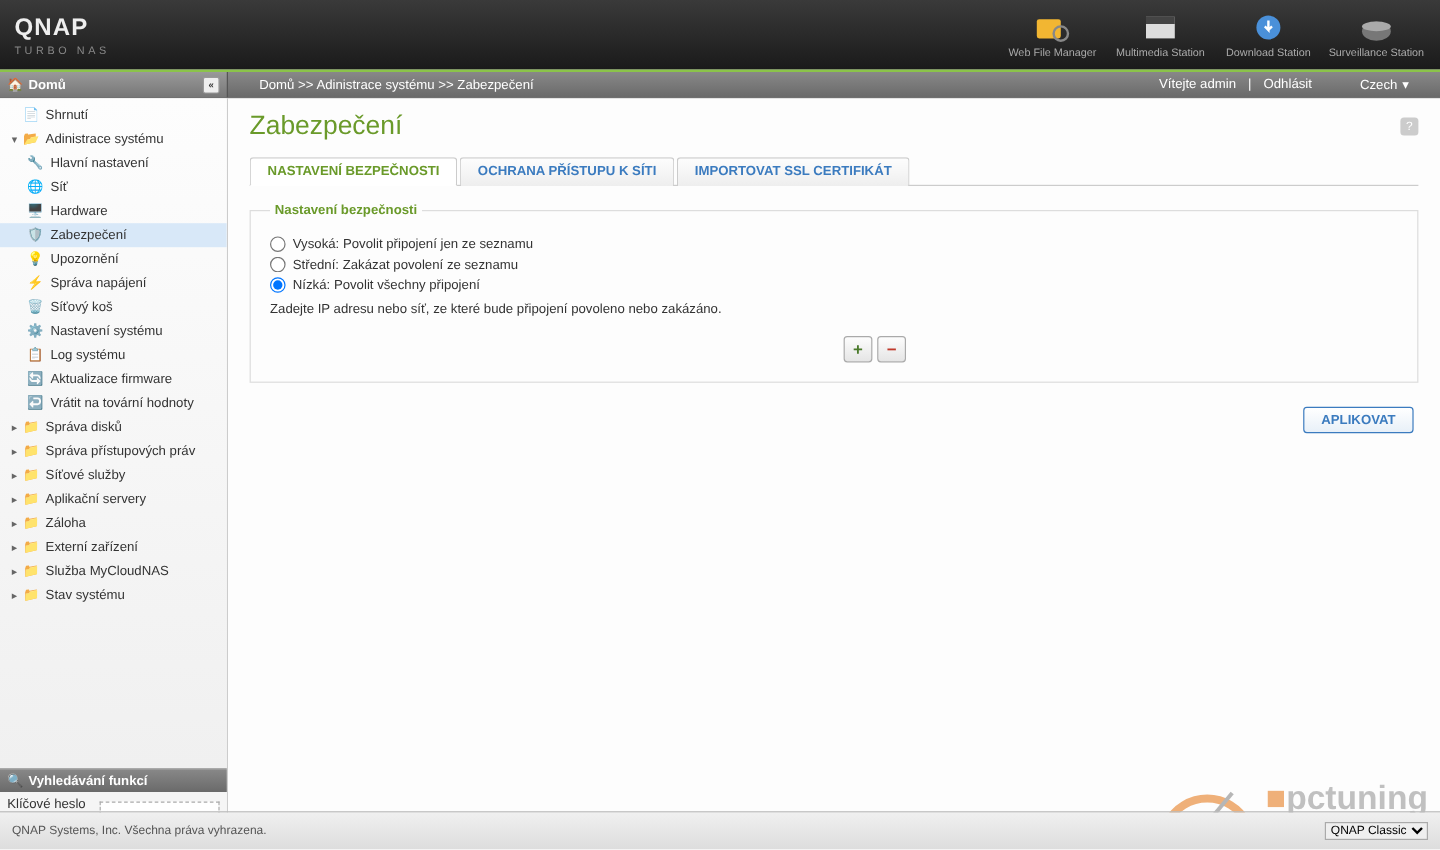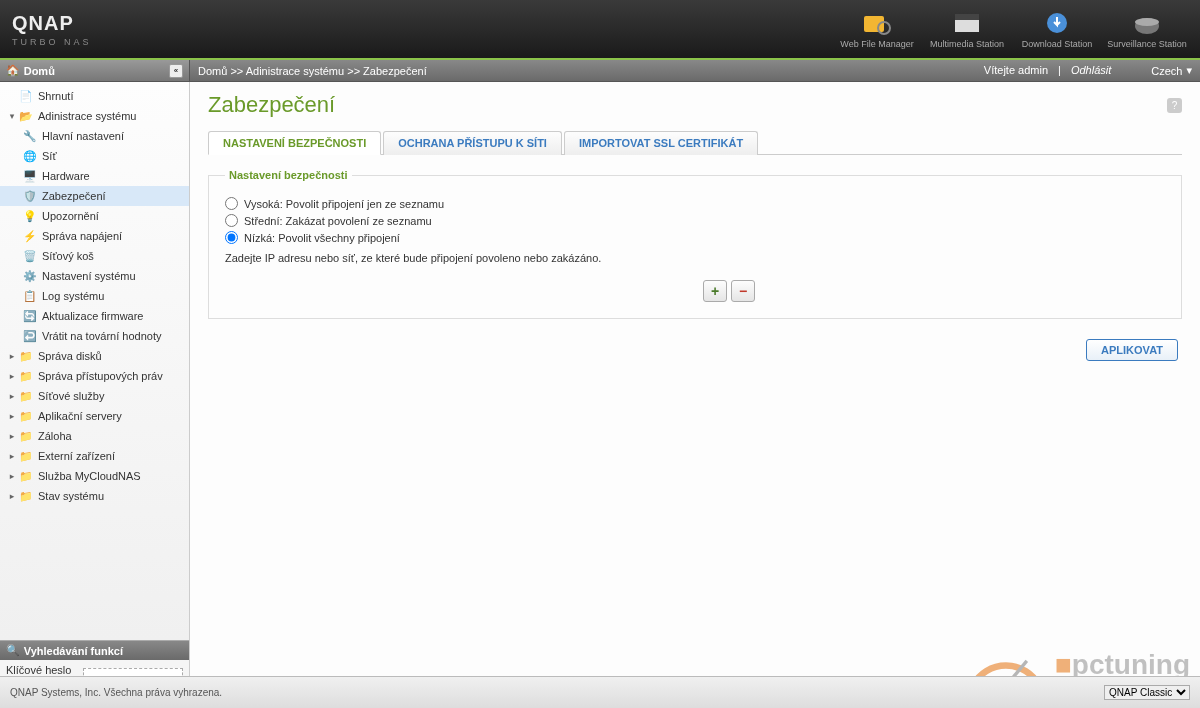--- a/index.html
+++ b/index.html
@@ -11,21 +11,21 @@
 .logo { font-size: 20px; font-weight: bold; letter-spacing: 1px; color: #eee; }
 .logo-sub { font-size: 9px; letter-spacing: 3px; color: #888; margin-top: 2px; }
 .header-icons { display: flex; gap: 8px; }
 .header-icon-item { display: flex; flex-direction: column; align-items: center; color: #aaa; font-size: 9px; width: 82px; text-align: center; cursor: pointer; }
 .header-icon-img { width: 32px; height: 28px; margin-bottom: 2px; display: flex; align-items: center; justify-content: center; }
 
 
 .subheader { height: 22px; background: linear-gradient(to bottom, #888, #6a6a6a); display: flex; align-items: center; border-bottom: 1px solid #555; }
 .sidebar-title { width: 190px; height: 100%; background: linear-gradient(to bottom, #999, #777); color: #fff; display: flex; align-items: center; padding: 0 6px; font-weight: bold; border-right: 1px solid #555; justify-content: space-between; }
 .collapse-btn { background: #eee; border: 1px solid #999; border-radius: 2px; width: 14px; height: 14px; display: flex; align-items: center; justify-content: center; font-size: 8px; cursor: pointer; color: #333; }
-.breadcrumb { flex: 1; color: #fff; padding: 0 8px; font-size: 11px; display: flex; align-items: center; justify-content: space-between; }
+.breadcrumb { flex: 1; color: #fff; padding: 0 26px; font-size: 11px; display: flex; align-items: center; justify-content: space-between; }
 .breadcrumb-left span { cursor: pointer; }
 .breadcrumb-right { display: flex; align-items: flex-start; gap: 10px; }
 
 
 .main { display: flex; height: 610px; }
 .sidebar { width: 190px; background: #f5f5f5; border-right: 1px solid #ccc; display: flex; flex-direction: column; }
 .tree { flex: 1; overflow-y: auto; padding: 4px 0; background: linear-gradient(to bottom, #fdfdfd, #f0f0f0); }
 .tree-item { display: flex; align-items: center; padding: 2px 4px 2px 6px; cursor: pointer; font-size: 11px; line-height: 16px; }
 .tree-item.selected { background: #d8e8f8; }
 .tree-toggle { width: 12px; text-align: center; color: #666; font-size: 9px; }
@@ -135,21 +135,21 @@
     <span class="breadcrumb-left">
       <span>Domů</span>
       <span> &gt;&gt; </span>
       <span>Adinistrace systému</span>
       <span> &gt;&gt; </span>
       <span>Zabezpečení</span>
     </span>
     <span class="breadcrumb-right">
       <span>Vítejte admin</span>
       <span>|</span>
-      <span style="cursor:pointer;font-style:italic;">Odhlásit</span>
+      <span style="cursor:pointer;">Odhlásit</span>
       <span style="margin-left:30px; display:flex; align-items:center; gap:4px;">
         <span style="cursor:pointer;">Czech</span>
         <span style="cursor:pointer;">▾</span>
       </span>
     </span>
   </div>
 </div>
 
 <div class="main">
   <div class="sidebar">

